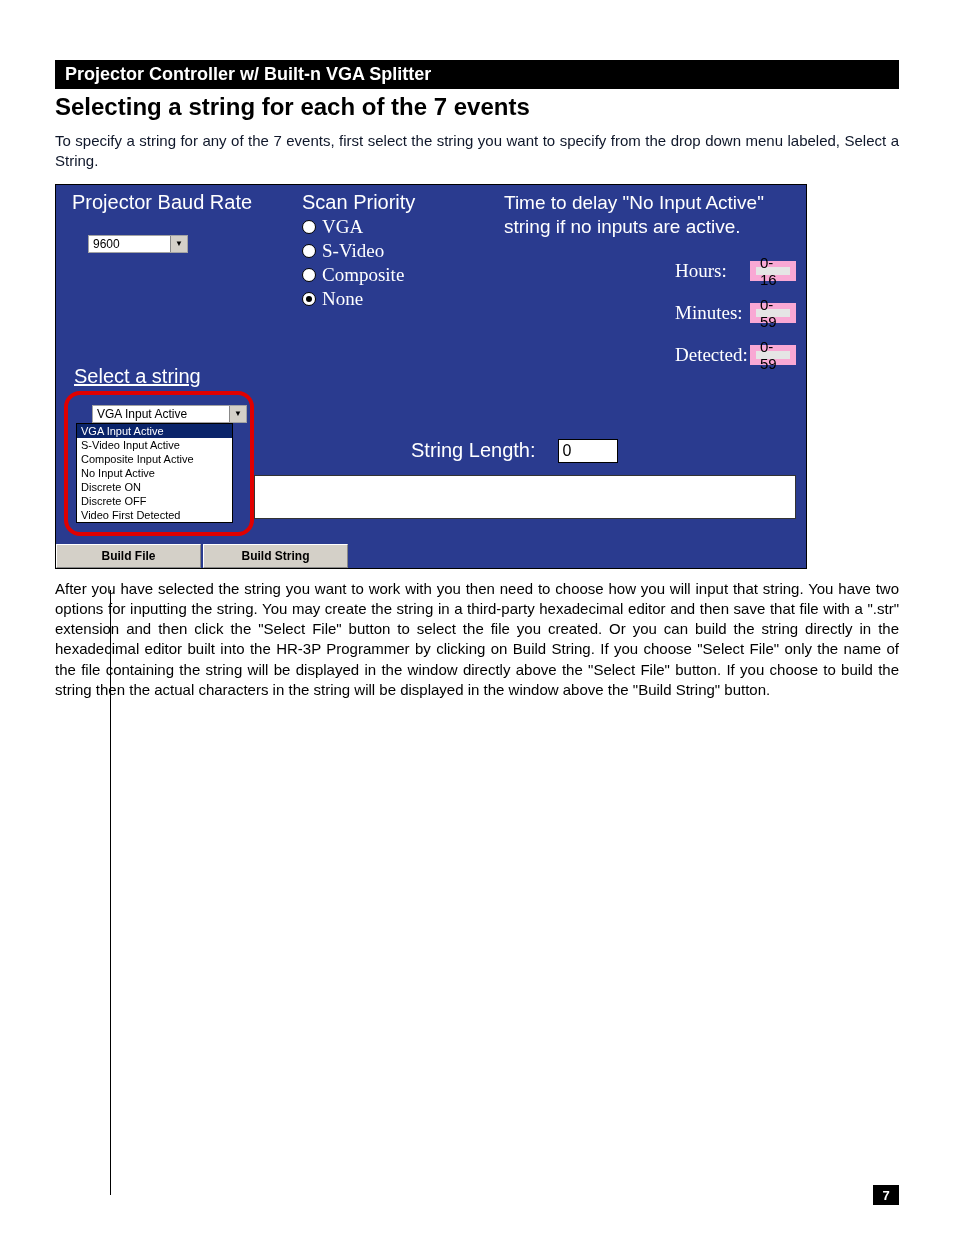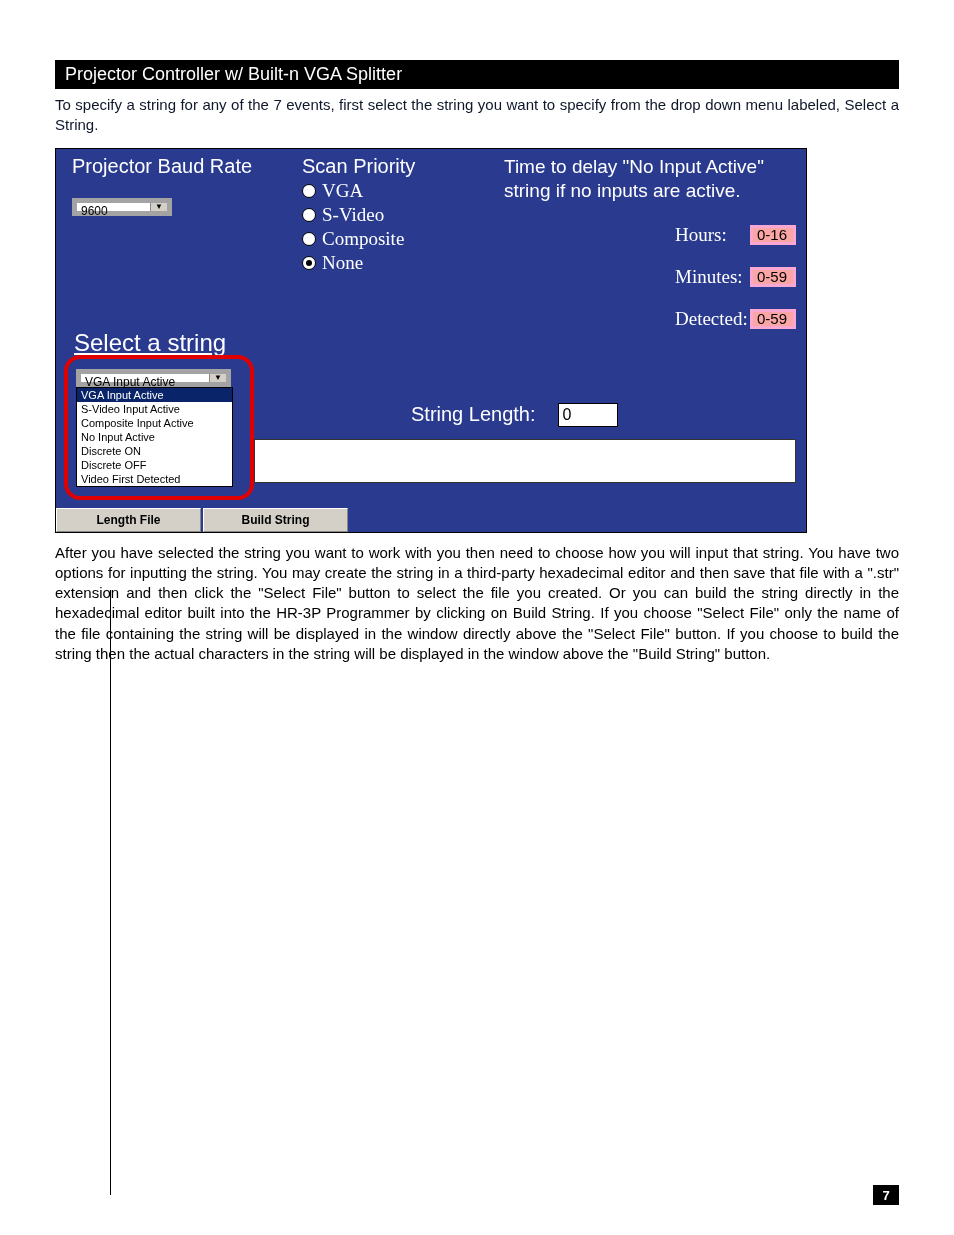--- a/index.html
+++ b/index.html
@@ -21,21 +21,21 @@
     left: 110px;
     top: 590px;
     bottom: 40px;
     width: 1px;
     background: #000;
   }
   .black-bar {
     background: #000;
     color: #fff;
     font-family: Arial, sans-serif;
-    font-weight: normal;
+    font-weight: bold;
     font-size: 18px;
     padding: 4px 10px;
     margin: 0 0 2px 0;
   }
   h1.section {
     font-family: Verdana, Arial, sans-serif;
     font-size: 24px;
     font-weight: bold;
     margin: 4px 0 10px 0;
     color: #000;
@@ -62,26 +62,27 @@
     color: #fff;
     font-size: 20px;
     font-family: Liberation Sans, sans-serif;
   }
   .baud-block { position: absolute; left: 16px; top: 6px; }
   .baud-label { display: block; margin-bottom: 20px; }
   .win-dropdown {
     display: inline-block;
     background: #fff;
     color: #000;
-    border: 5px solid #a3a3a3;
+    border: 1px solid #a3a3a3;
     font-family: "MS Sans Serif", Tahoma, sans-serif;
     font-size: 12px;
     height: 18px;
     box-sizing: border-box;
     position: relative;
+    margin-left: 16px;
   }
   .win-dropdown .val { padding: 1px 4px; display: inline-block; }
   .win-dropdown .arrow {
     position: absolute; right: 0; top: 0; bottom: 0;
     width: 16px; background: #d4d0c8; border-left: 1px solid #888;
     display: flex; align-items: center; justify-content: center;
     font-size: 8px; color: #000;
   }
   .baud-dd { width: 100px; }
   .scan-block { position: absolute; left: 246px; top: 6px; }
@@ -101,27 +102,27 @@
   .delay-block { position: absolute; left: 448px; top: 6px; right: 10px; }
   .delay-text { font-size: 19px; color: #fff; font-family: Arial, sans-serif; line-height: 1.3; }
   .time-row {
     display: flex; align-items: center;
     font-family: "Times New Roman", serif; font-size: 19px; color: #fff;
     margin-top: 20px;
     justify-content: flex-end;
   }
   .time-row .lbl { width: 75px; }
   .num-field {
-    background: #fca5a5; color: #000; border: 3px solid #f9a8d4;
+    background: #e5e5e5; color: #000; border: 6px solid #f9a8d4;
     padding: 0 4px; font-family: Arial, sans-serif; font-size: 15px;
     height: 20px; box-sizing: border-box; width: 46px;
     display: inline-flex; align-items: center;
   }
   .select-string { position: absolute; left: 18px; top: 180px; }
-  .underline-lbl { font-size: 24px; text-decoration: underline; color: #fff; font-family: Arial, sans-serif; }
+  .underline-lbl { font-size: 20px; text-decoration: underline; color: #fff; font-family: Arial, sans-serif; }
   .red-box {
     position: absolute; left: 8px; top: 206px;
     width: 190px; height: 145px;
     border: 4px solid #e00000; border-radius: 16px;
     box-sizing: border-box; pointer-events: none;
   }
   .str-dd {
     position: absolute; left: 20px; top: 220px;
     width: 155px; height: 18px;
   }
@@ -168,20 +169,21 @@
 </style>
 </head>
 <body>
 
 <div class="page">
 
   <div class="black-bar">
     <span>Projector Controller w/ Built-n VGA Splitter</span>
   </div>
 
+  <h1 class="section">Selecting a string for each of the 7 events</h1>
 
   <p class="intro">To specify a string for any of the 7 events, first select the string you want to specify from the drop down menu labeled, Select a String.</p>
 
   <div class="screenshot">
 
     <div class="baud-block">
       <span class="ss-label baud-label">Projector Baud Rate</span>
       <div class="win-dropdown baud-dd">
         <span class="val">9600</span>
         <span class="arrow">▼</span>
@@ -256,21 +258,21 @@
       <span class="lbl">String Length:</span>
       <span class="field">
           <span>0</span>
         </span>
     </div>
 
     <div class="textarea-box"></div>
 
     <div class="btn-row">
       <div class="win-btn">
-        <span>Length File</span>
+        <span>Build File</span>
       </div>
       <div class="win-btn">
         <span>Build String</span>
       </div>
     </div>
 
   </div>
 
   <p class="body">After you have selected the string you want to work with you then need to choose how you will input that string. You have two options for inputting the string. You may create the string in a third-party hexadecimal editor and then save that file with a ".str" extension and then click the "Select File" button to select the file you created. Or you can build the string directly in the hexadecimal editor built into the HR-3P Programmer by clicking on Build String. If you choose "Select File" only the name of the file containing the string will be displayed in the window directly above the "Select File" button. If you choose to build the string then the actual characters in the string will be displayed in the window above the "Build String" button.</p>
 

